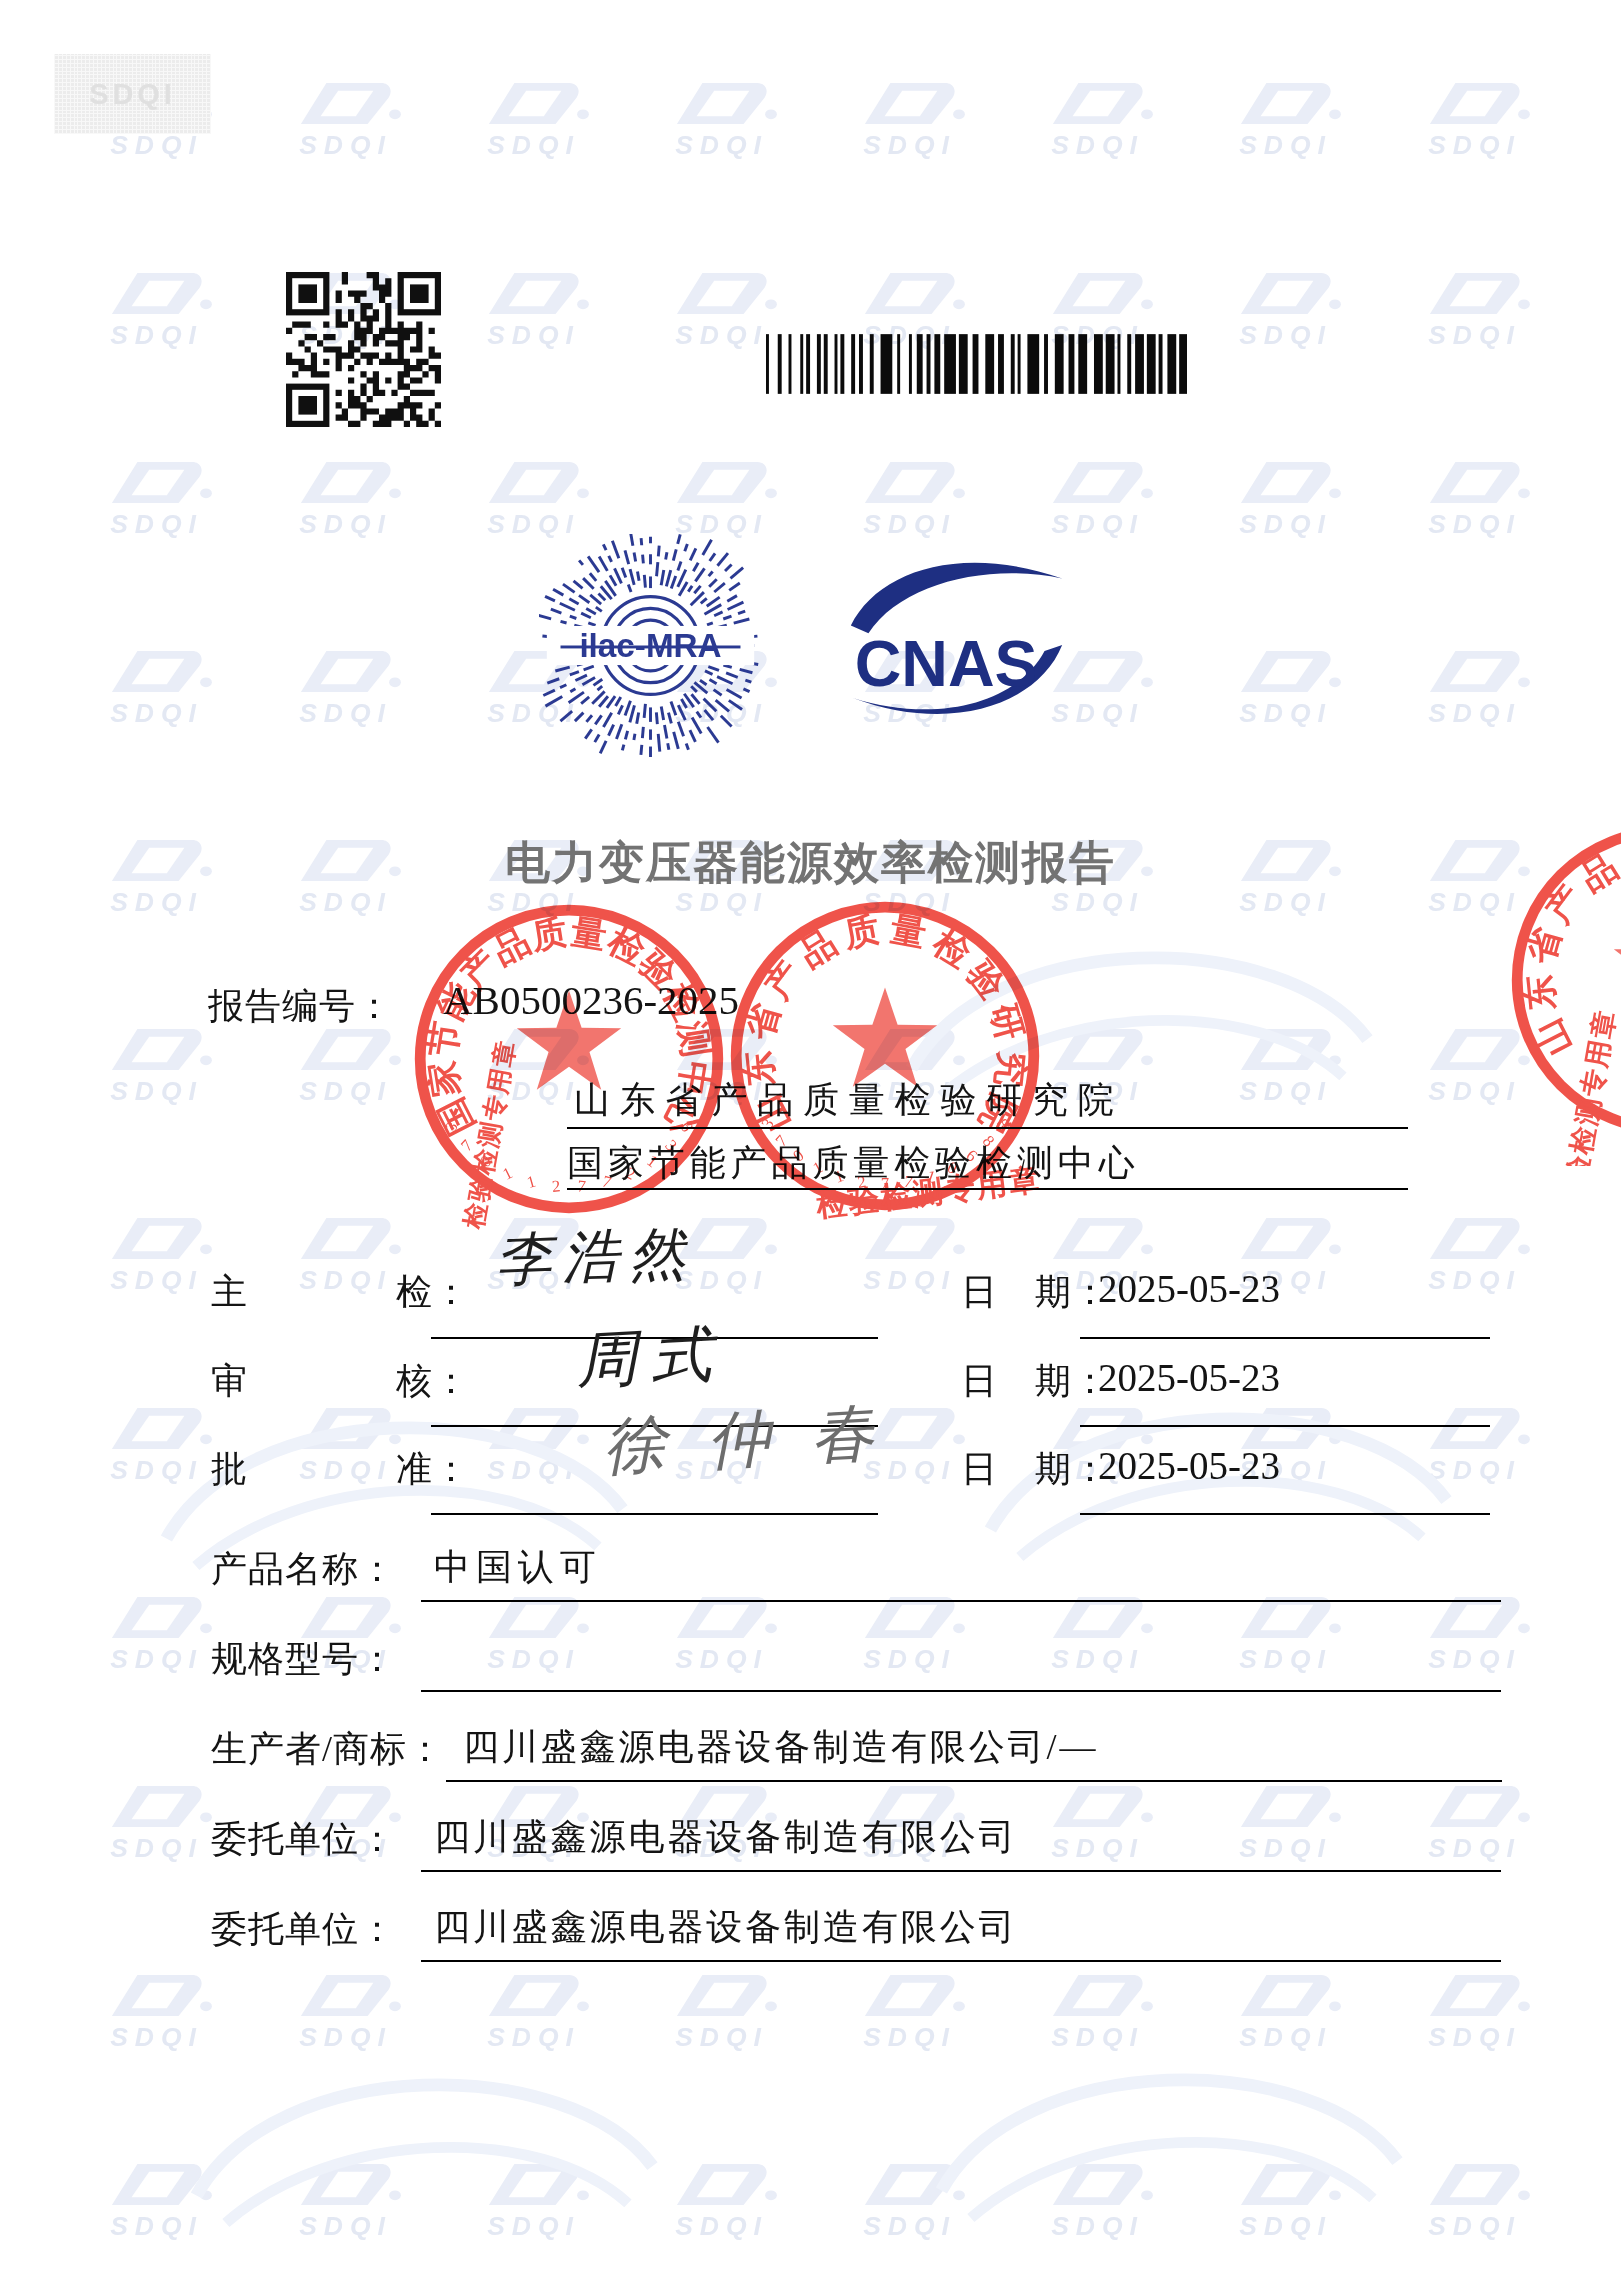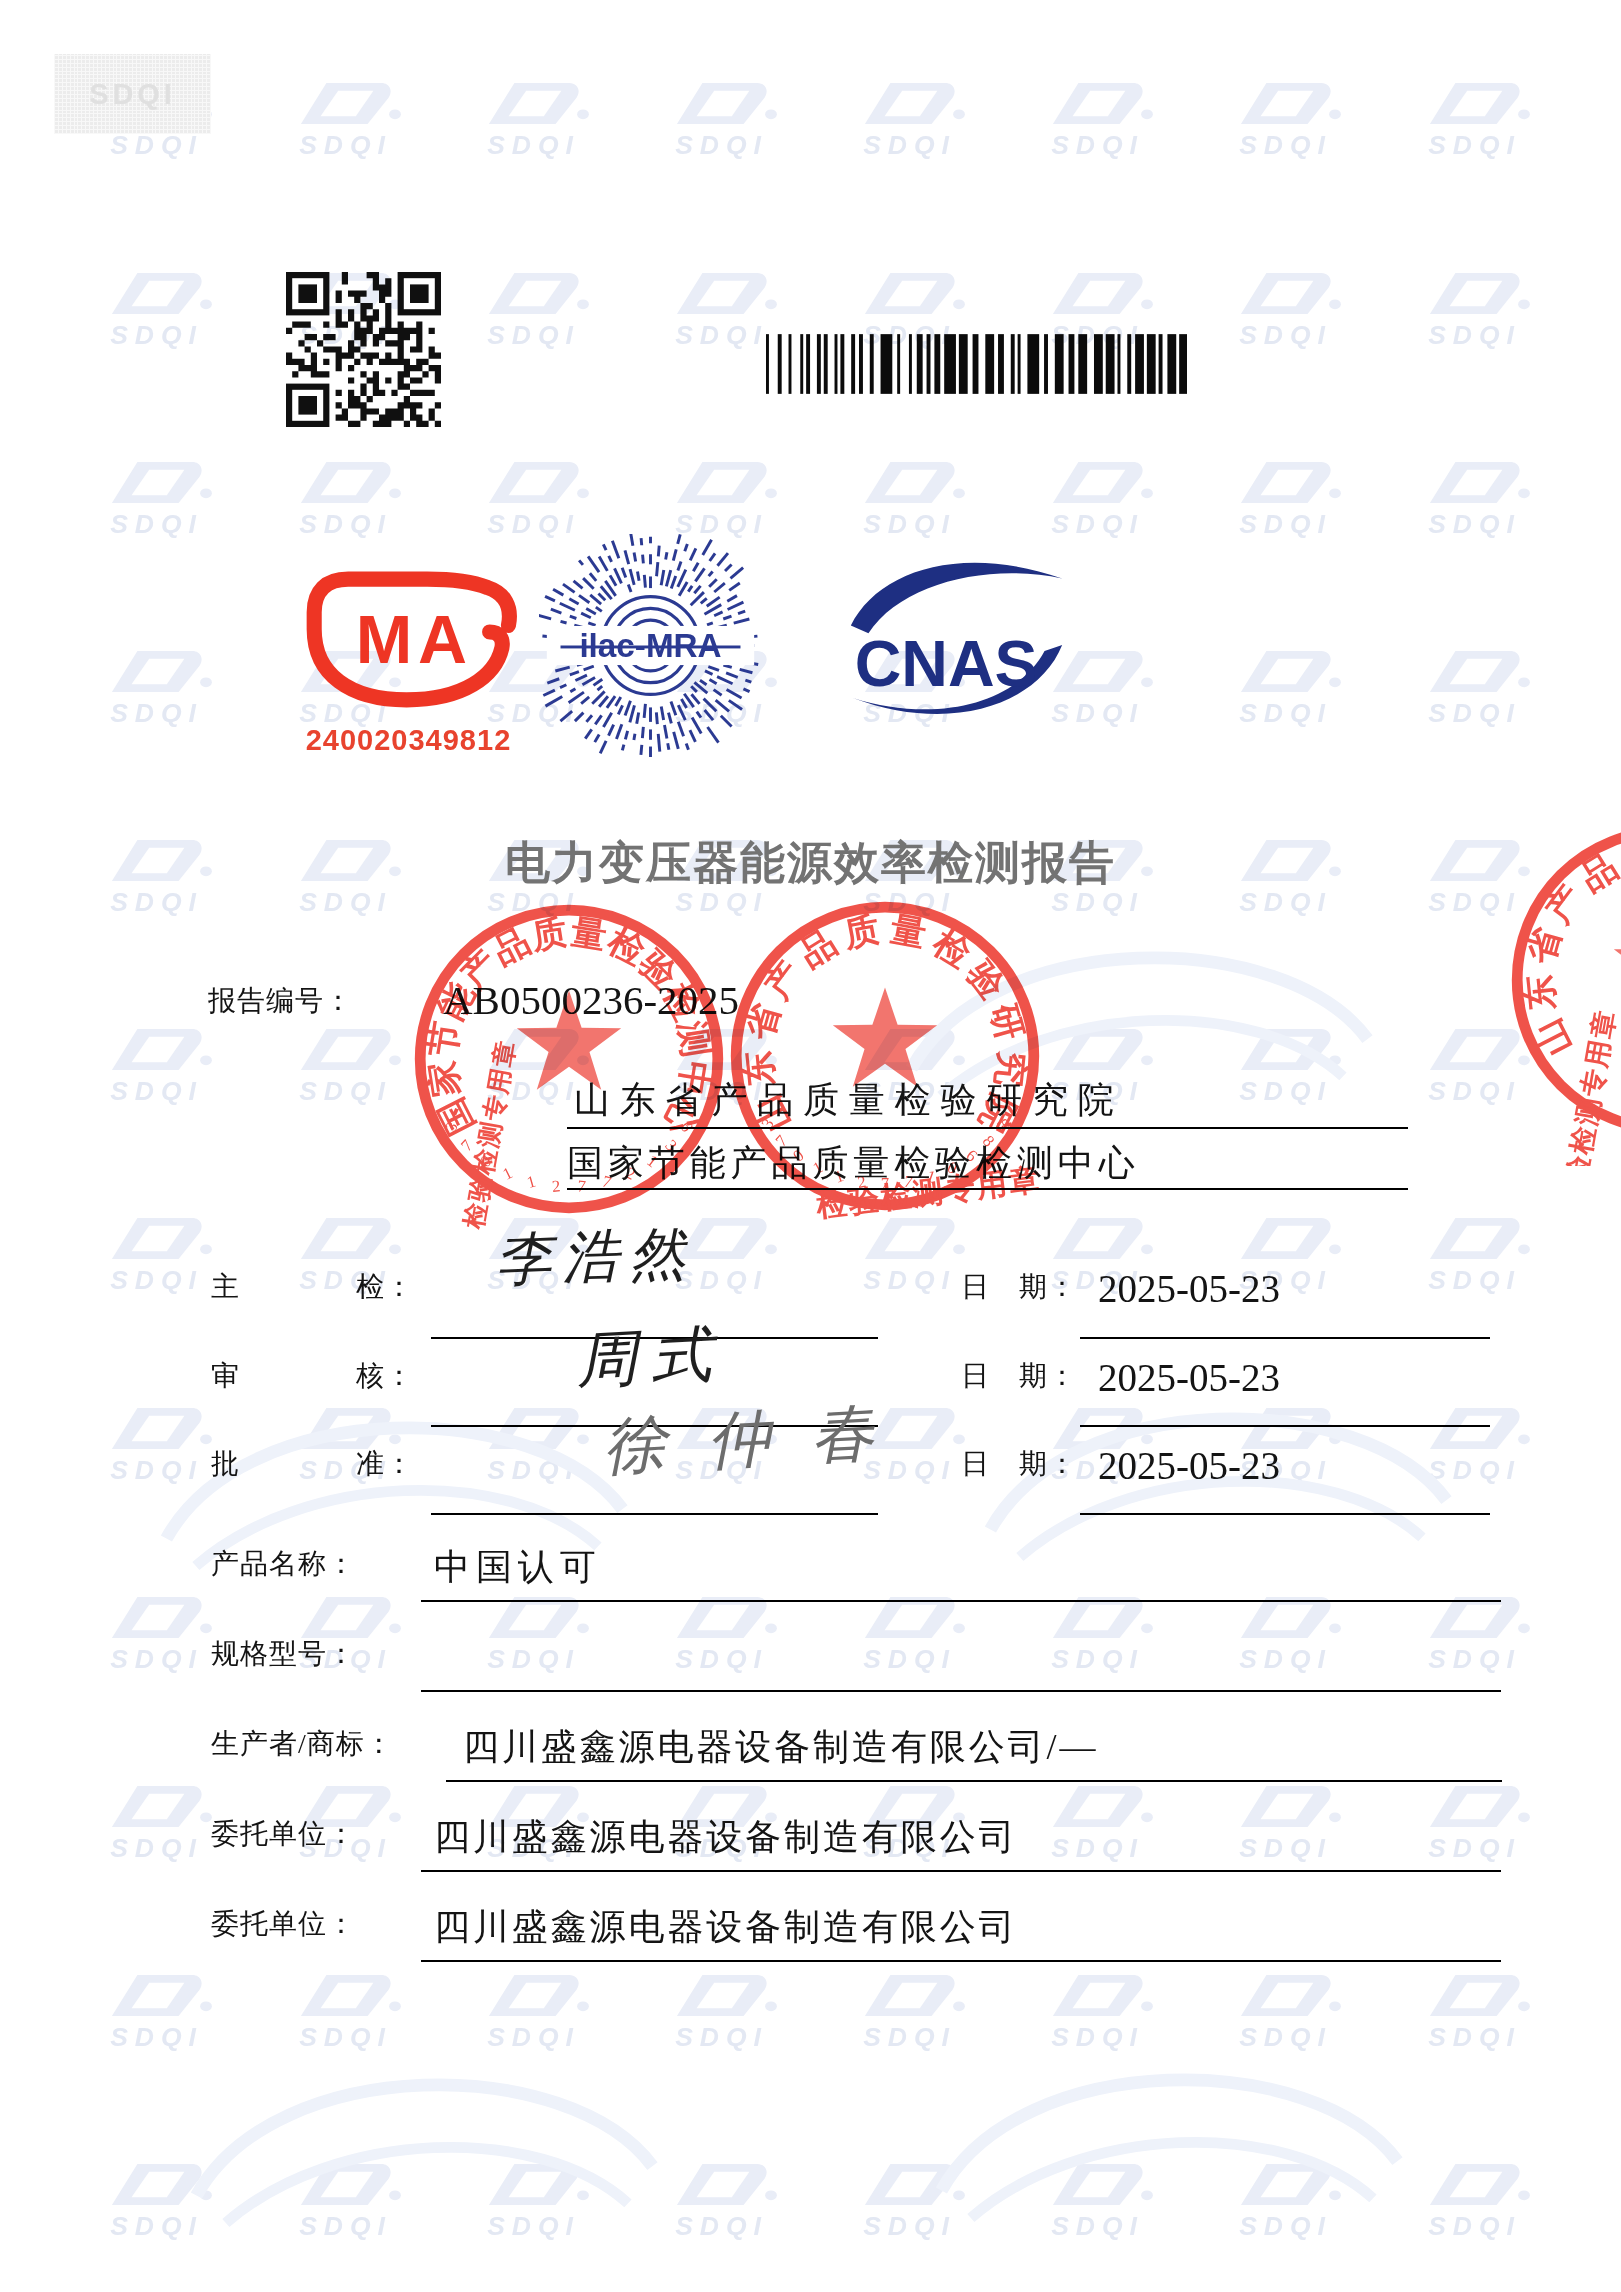--- a/index.html
+++ b/index.html
@@ -28,21 +28,21 @@
            font-size:29px;letter-spacing:1px;color:#e8432e;}
   #ilac{left:539px;top:534px;}
   #cnas{left:843px;top:549px;}
   .cnas-text{left:1080px;top:559px;font-family:"Liberation Sans",sans-serif;font-weight:bold;
              font-size:27.4px;line-height:37px;color:#1e2f82;}
   .cnas-cert{margin-top:11.8px;font-size:28px;letter-spacing:1px;}
   
   .title{position:absolute;left:0;right:0;top:833px;margin:0;text-align:center;z-index:1;
          font-family:"Liberation Sans","DejaVu Sans",sans-serif;font-weight:bold;
          font-size:45px;letter-spacing:2px;color:#737373;}
-  .lab{position:absolute;font-size:28px;letter-spacing:1px;white-space:pre;z-index:1;}
+  .lab{position:absolute;font-size:36px;letter-spacing:1px;white-space:pre;z-index:1;}
   .val{position:absolute;font-size:39px;white-space:pre;z-index:1;}
   .cnval{position:absolute;font-size:36px;white-space:pre;z-index:1;}
   .uline{position:absolute;height:0;border-bottom:2.9px solid #000;z-index:1;}
   .rpt-lab{left:208px;top:982px;}
   .rpt-val{left:443px;top:976px;font-size:41px;}
   .unit-lab{left:211px;top:1088px;}
   .unit-v1{left:574px;top:1076px;letter-spacing:9.8px;}
   .unit-l1{left:567px;top:1127px;width:841px;}
   .unit-v2{left:567px;top:1139px;letter-spacing:4.9px;}
   .unit-l2{left:567px;top:1188px;width:841px;}
@@ -635,27 +635,20 @@
       <rect x="347" y="0" width="9" height="61" fill="#0b0b0b"></rect>
       <rect x="359" y="0" width="3" height="61" fill="#0b0b0b"></rect>
       <rect x="369" y="0" width="4" height="61" fill="#0b0b0b"></rect>
       <rect x="377" y="0" width="9" height="61" fill="#0b0b0b"></rect>
       <rect x="389" y="0" width="9" height="61" fill="#0b0b0b"></rect>
       <rect x="401" y="0" width="4" height="61" fill="#0b0b0b"></rect>
       <rect x="410" y="0" width="9" height="61" fill="#0b0b0b"></rect>
       <rect x="422" y="0" width="8" height="61" fill="#0b0b0b"></rect>
     </svg>
 
-  <div id="cma-wrap" class="logo">
-    <svg id="cma-svg" width="233" height="149" viewBox="0 0 240 158">
-        <path d="M 226,64 C 230,44 222,30 204,24 C 186,17 160,15 140,15 L 56,15 C 32,15 20,28 20,50 L 20,68 C 20,116 58,143 118,143 C 178,143 212,118 219,88 C 221,78 216,71 206,71" fill="none" stroke="#ee3524" stroke-width="16" stroke-linecap="round"></path>
-        <text x="64" y="104" fill="#ee3524" font-size="72" font-weight="bold" font-family="&quot;Liberation Sans&quot;,sans-serif" letter-spacing="6">MA</text>
-      </svg>
-    <div class="cma-num">240020349812</div>
-  </div>
 
   <svg id="ilac" class="logo" width="223" height="223" viewBox="-114 -114 228 228">
       <line x1="67.7" y1="0.0" x2="84.5" y2="0.0" stroke="#2b3a92" stroke-width="3"></line>
       <line x1="91.2" y1="0.0" x2="106.0" y2="0.0" stroke="#2b3a92" stroke-width="3"></line>
       <line x1="66.0" y1="-5.8" x2="82.1" y2="-7.2" stroke="#2b3a92" stroke-width="3"></line>
       <line x1="90.7" y1="-7.9" x2="109.3" y2="-9.6" stroke="#2b3a92" stroke-width="3"></line>
       <line x1="67.9" y1="-12.0" x2="84.0" y2="-14.8" stroke="#2b3a92" stroke-width="3"></line>
       <line x1="94.1" y1="-16.6" x2="100.2" y2="-17.7" stroke="#2b3a92" stroke-width="3"></line>
       <line x1="60.1" y1="-16.1" x2="78.0" y2="-20.9" stroke="#2b3a92" stroke-width="3"></line>
       <line x1="85.1" y1="-22.8" x2="101.1" y2="-27.1" stroke="#2b3a92" stroke-width="3"></line>

